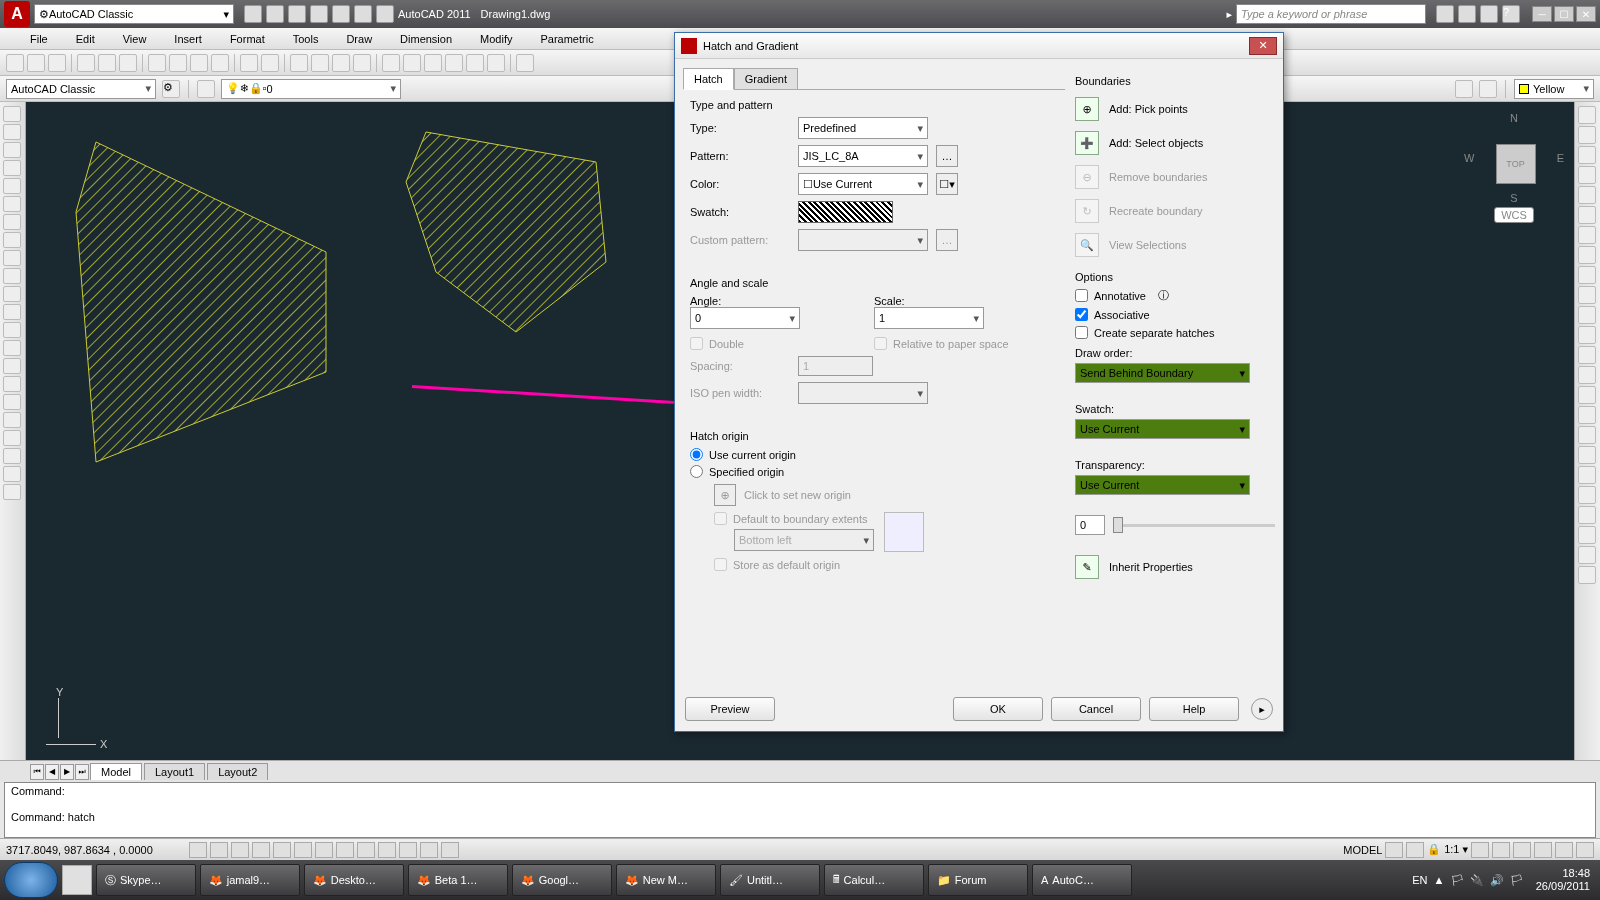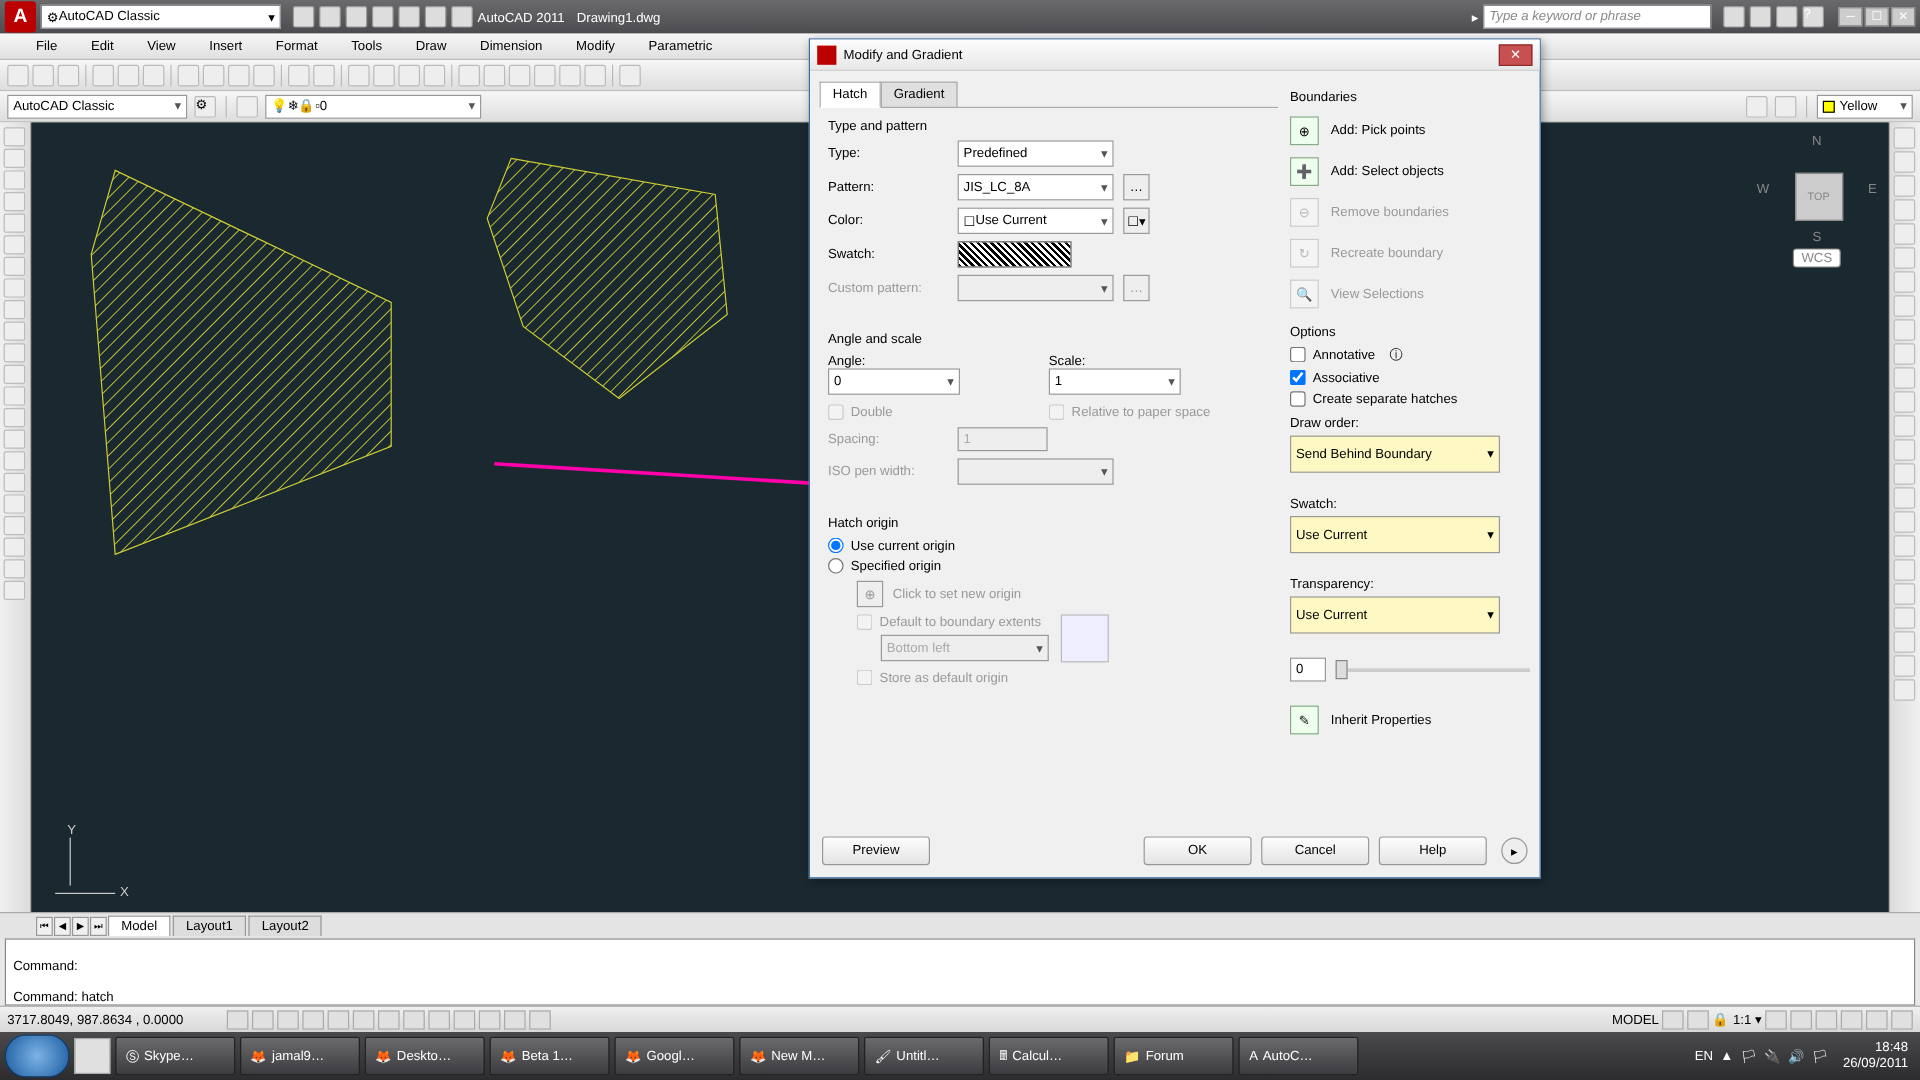--- a/index.html
+++ b/index.html
@@ -31,21 +31,21 @@
 .canvas{flex:1;background:#1a2830;position:relative;overflow:hidden}
 .rtoolbar{width:26px;background:linear-gradient(90deg,#dcdcdc,#f0f0f0);border-left:1px solid #aaa;display:flex;flex-direction:column;gap:2px;padding:4px 3px}
 .viewcube{position:absolute;top:10px;right:10px;width:100px;height:140px;color:#888;font-size:10px;text-align:center}
 .cube{width:40px;height:40px;background:#ccc;border:1px solid #888;margin:20px auto 8px;display:flex;align-items:center;justify-content:center;font-size:9px}
 .wcs{background:#ffffff;border:1px solid #888;border-radius:3px;padding:1px 6px;display:inline-block;margin-top:3px}
 .ucs{position:absolute;bottom:10px;left:20px;color:#ccc;font-size:11px}
 .tabs-row{height:22px;background:#e4e4e4;display:flex;align-items:center;border-top:1px solid #aaa;padding-left:30px}
 .navbtn{width:14px;height:16px;border:1px solid #999;background:#f0f0f0;display:flex;align-items:center;justify-content:center;font-size:8px;margin-right:1px}
 .tab{padding:2px 10px;background:#fff;border:1px solid #999;border-bottom:none;margin-right:2px;font-size:11px}
 .tab.inactive{background:#ddd}
-.cmd-area{height:56px;background:#fff;border:1px solid #888;margin:0 4px;padding:16px 6px;font-family:Consolas,monospace;font-size:13px;overflow:hidden}
+.cmd-area{height:56px;background:#fff;border:1px solid #888;margin:0 4px;padding:2px 6px;font-family:Consolas,monospace;font-size:13px;overflow:hidden}
 .statusbar{height:22px;background:linear-gradient(#f0f0f0,#d8d8d8);display:flex;align-items:center;padding:0 6px;gap:3px;border-top:1px solid #aaa;font-size:11px}
 .coords{width:180px}
 .sbtn{width:18px;height:16px;background:#e0e0e0;border:1px solid #aaa}
 .taskbar{height:40px;background:linear-gradient(#4a4a4d,#2c2c2f);display:flex;align-items:center;padding:0 4px;gap:4px}
 .start{width:54px;height:36px;background:radial-gradient(circle,#7db4e8,#1a5a9c);border-radius:18px;border:1px solid #0a3a6c}
 .tbitem{height:32px;background:linear-gradient(#6a6a6d,#3c3c40);border:1px solid #222;border-radius:2px;color:#fff;display:flex;align-items:center;padding:0 8px;gap:4px;font-size:11px;min-width:100px}
 .tray{margin-left:auto;display:flex;align-items:center;gap:6px;color:#fff;font-size:11px}
 .clock{text-align:right;line-height:1.2;padding:0 6px}
 
 
@@ -75,21 +75,21 @@
 .chk{display:flex;align-items:center;gap:6px}
 .chk input{width:13px;height:13px}
 .chk.disabled{color:#999}
 .radio{display:flex;align-items:center;gap:6px;margin:4px 0}
 .sec-title{font-size:11px;margin:8px 0 4px}
 .boundary-row{display:flex;align-items:center;gap:10px;margin:10px 0}
 .bicon{width:24px;height:24px;border:1px solid #8a8;background:#efe;display:flex;align-items:center;justify-content:center}
 .bicon.disabled{border-color:#ccc;background:#f4f4f4;color:#bbb}
 .boundary-row.disabled{color:#999}
 .opt-chk{display:flex;align-items:center;gap:6px;margin:5px 0}
-.full-sel{width:175px;height:31px;background:#fef9c3;border:1px solid #999;padding:0 16px 0 4px;position:relative;display:flex;align-items:center;margin-bottom:20px}
+.full-sel{width:175px;height:20px;background:#4d7c0f;border:1px solid #999;padding:0 16px 0 4px;position:relative;display:flex;align-items:center;margin-bottom:20px}
 .full-sel::after{content:"▾";position:absolute;right:4px}
 .slider-row{display:flex;align-items:center;gap:8px;margin-top:6px}
 .slider-track{flex:1;height:3px;background:#ccc;position:relative}
 .slider-thumb{width:10px;height:16px;background:#ddd;border:1px solid #888;position:absolute;top:-7px;left:0}
 .highlight-box{position:absolute;border:2px solid #ff00aa;pointer-events:none}
 .annot-line{position:absolute;height:3px;background:#ff00aa;pointer-events:none}
 .dlg-buttons{position:absolute;bottom:10px;left:10px;right:10px;display:flex;gap:8px;align-items:center}
 .dlg-btn{width:90px;height:24px;background:linear-gradient(#fdfdfd,#e4e4e4);border:1px solid #999;border-radius:3px;display:flex;align-items:center;justify-content:center}
 .expand-btn{width:22px;height:22px;border:1px solid #999;border-radius:11px;background:#eee;display:flex;align-items:center;justify-content:center;margin-left:4px}
 .shape{position:absolute}
@@ -339,21 +339,21 @@
     <div class="clock">
         <div>18:48</div>
         <div>26/09/2011</div>
       </div>
   </div>
 </div>
 
 <div class="dialog">
   <div class="dlg-title">
     <div class="dlg-title-icon"></div>
-    <span>Modify and Gradient</span>
+    <span>Hatch and Gradient</span>
     <div class="dlg-close">✕</div>
   </div>
   <div class="dlg-body">
     <div class="dlg-left">
       <div class="tabstrip">
         <div class="dlg-tab">Hatch</div>
         <div class="dlg-tab inactive">Gradient</div>
       </div>
       <div class="group">
         <div class="group-title">Type and pattern</div>

